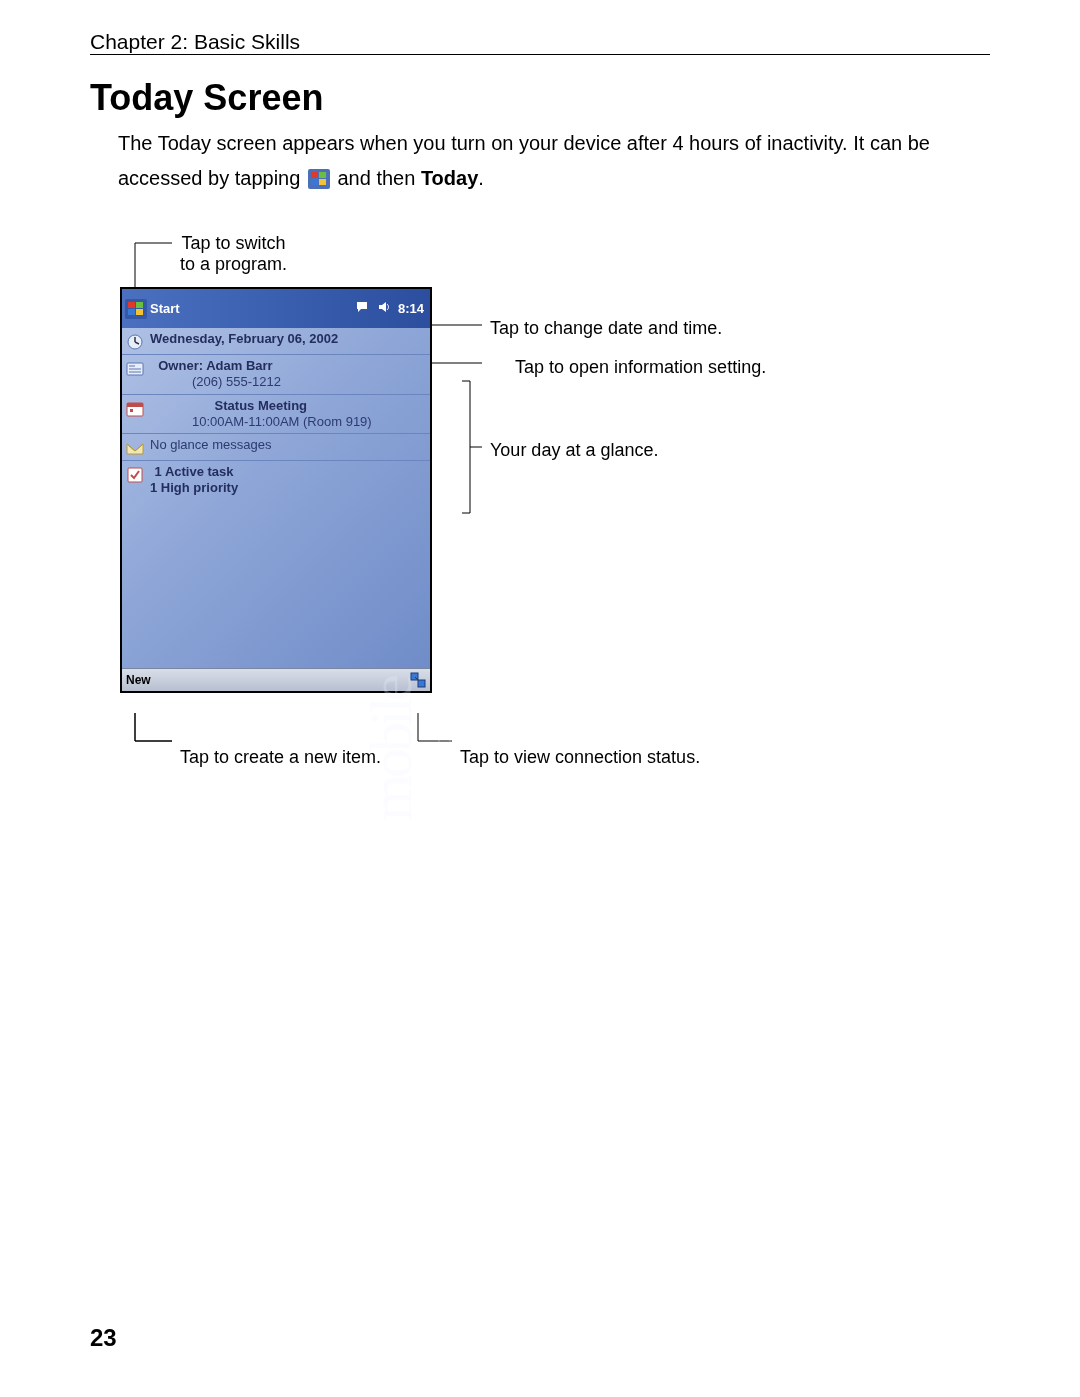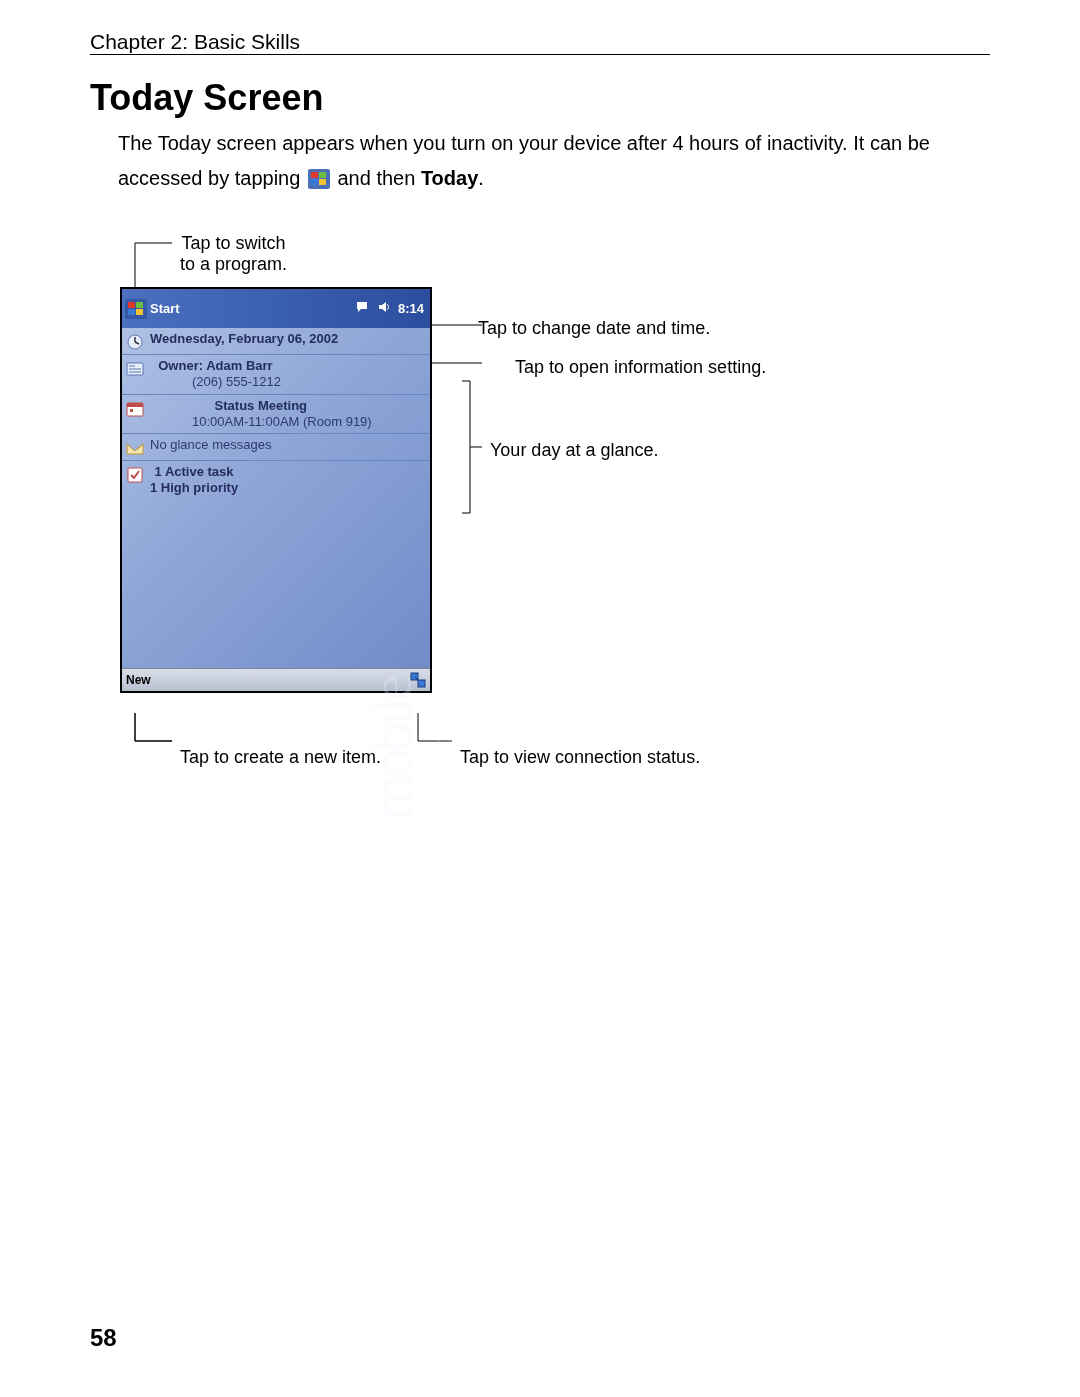--- a/index.html
+++ b/index.html
@@ -174,21 +174,21 @@
     <span> and then </span>
     <span class="bold">Today</span><span>.</span>
   </p>
 
   <div class="diagram">
 
     <div class="callout" style="left:60px; top:0;">
       <div>Tap to switch</div>
       <div>to a program.</div>
     </div>
-    <div class="callout" style="left:358px; top:85px;">Tap to change date and time.</div>
+    <div class="callout" style="left:370px; top:85px;">Tap to change date and time.</div>
     <div class="callout" style="left:370px; top:124px;margin-left:25px;">Tap to open information setting.</div>
     <div class="callout" style="left:370px; top:207px;">Your day at a glance.</div>
     <div class="callout" style="left:60px; top:514px;">Tap to create a new item.</div>
     <div class="callout" style="left:340px; top:514px;">Tap to view connection status.</div>
 
     <svg class="lines" width="800" height="560">
 
       <polyline points="52,10 15,10 15,64" class="bracket"></polyline>
 
       <line x1="308" y1="92" x2="362" y2="92"></line>
@@ -319,13 +319,13 @@
               <rect x="8" y="8" width="7" height="7" fill="#3a78d6" stroke="#1a3a7a"></rect>
               <line x1="8" y1="8" x2="5" y2="5" stroke="#1a3a7a"></line>
             </svg>
         </span>
       </div>
     </div>
 
   </div>
 </div>
 
-<div class="page-number">58</div>
+<div class="page-number">23</div>
 
 </body></html>

